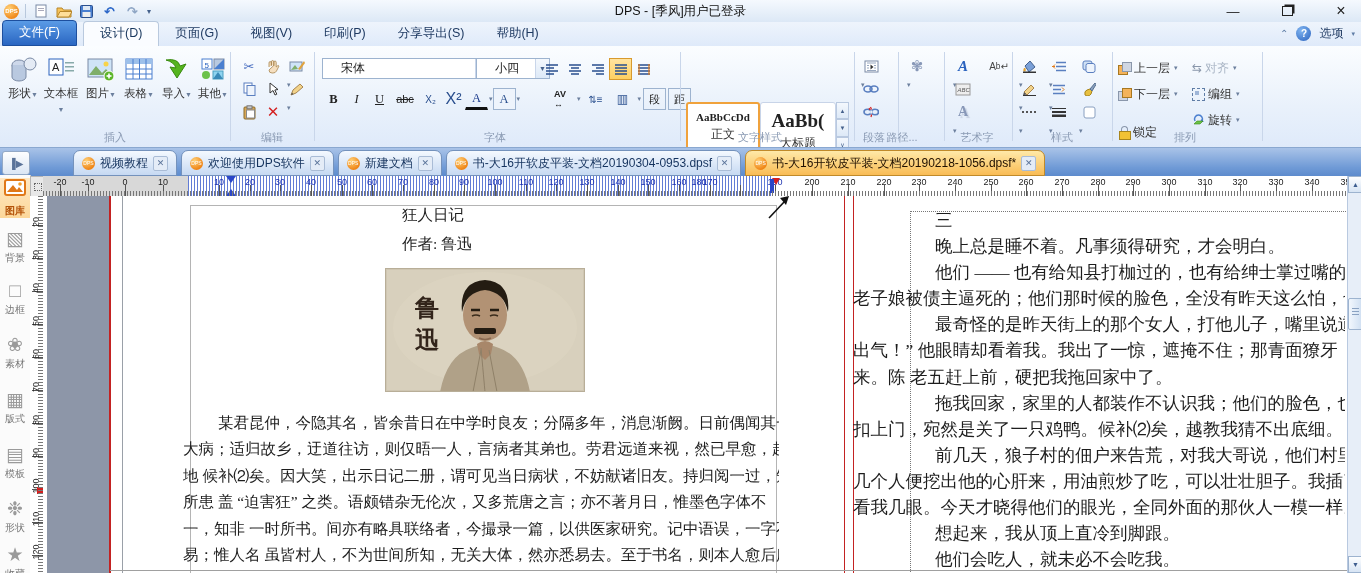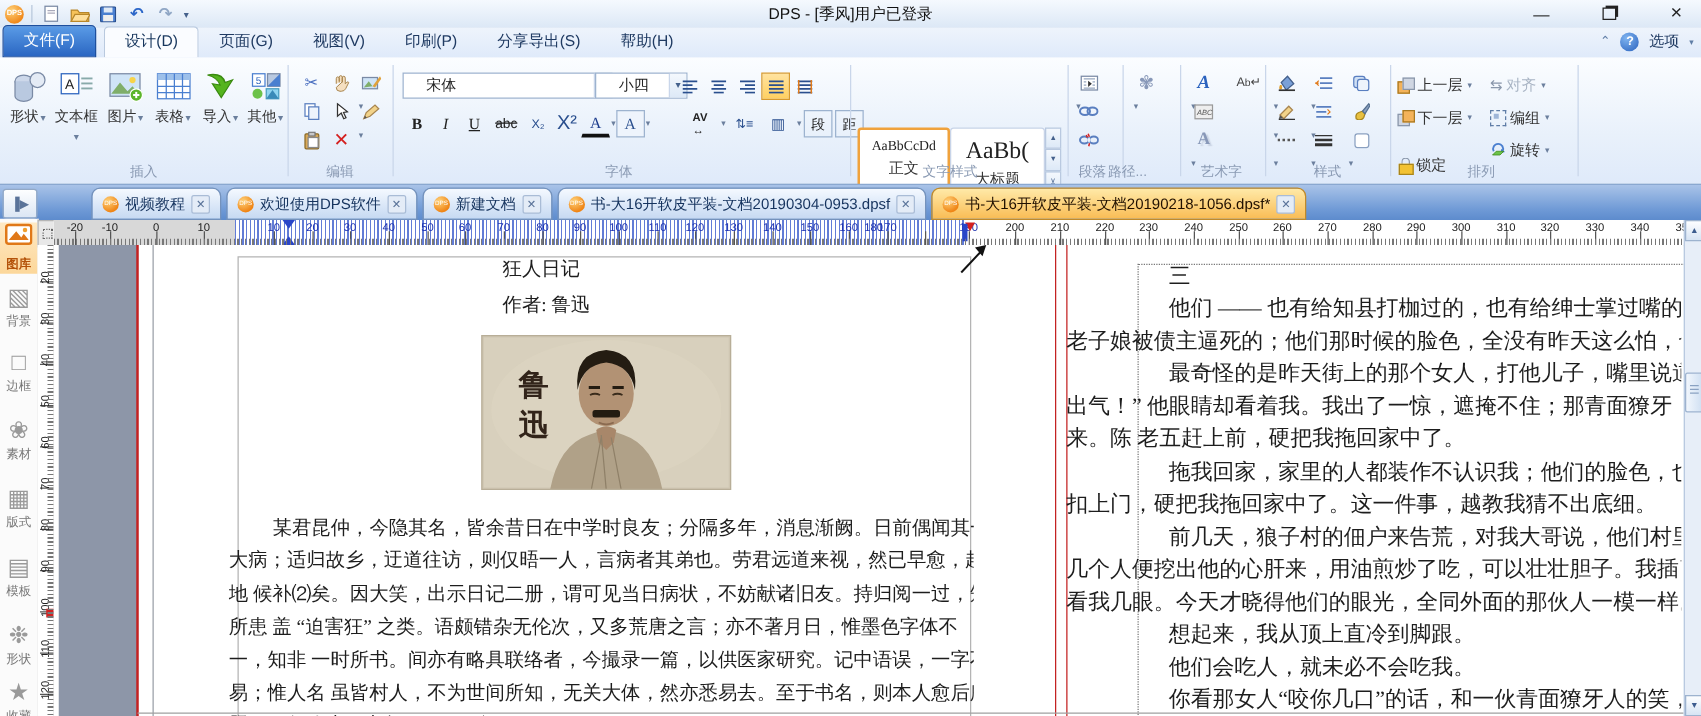--- a/index.html
+++ b/index.html
@@ -51,21 +51,21 @@
     font-size:12px;padding-left:18px;justify-content:space-between;}
   .combo .carrow{width:13px;height:100%;display:flex;align-items:center;justify-content:center;
     font-size:7px;color:#45618c;border-left:1px solid #c9d6ea;background:linear-gradient(#f4f8fd,#dde9f7);}
   .fbtn{display:inline-flex;width:21px;height:20px;border:1px solid transparent;align-items:center;justify-content:center;
     font-size:12.5px;}
   .fbtn.sel{background:linear-gradient(#ffe3a0,#ffd061);border:1px solid #d89a2e;}
   .alic{display:block;width:12px;height:11px;}
   .stylecard{position:absolute;top:56px;height:52px;background:#fff;border:1px solid #c8d4e8;border-radius:3px;
     text-align:center;overflow:hidden;}
   .stylecard.sel{border:2px solid #f0a23c;}
-  .stylecard .samp{font-family:"Liberation Serif","DejaVu Serif",serif;margin-top:7px;}
+  .stylecard .samp{font-family:"Liberation Serif","DejaVu Serif",serif;margin-top:7px;font-weight:bold;}
   .stylecard .sname{font-size:12px;color:#333;margin-top:3px;}
   .scrollstrip{position:absolute;width:13px;top:56px;height:52px;display:flex;flex-direction:column;}
   .scrollstrip div{flex:1;border:1px solid #b9c9e0;background:linear-gradient(#f4f8fd,#dde9f7);
     font-size:6px;display:flex;align-items:center;justify-content:center;color:#45618c;}
   .arr-item{position:absolute;display:flex;align-items:center;gap:3px;font-size:12px;color:#333;height:20px;}
   .arr-item.disabled{color:#a8b4c4;}
   .layer-ic{position:relative;width:13px;height:12px;}
   .layer-ic .b1{position:absolute;left:0;top:3px;width:8px;height:8px;background:#f4b35a;border:1px solid #a87820;}
   .layer-ic .b2{position:absolute;left:4px;top:0;width:8px;height:8px;background:#cfd6e2;border:1px solid #8a97ab;}
   .layer-ic.back .b1{background:#cfd6e2;border-color:#8a97ab;} .layer-ic.back .b2{background:#f4b35a;border-color:#a87820;}
@@ -781,27 +781,28 @@
         <div>地 候补⑵矣。因大笑，出示日记二册，谓可见当日病状，不妨献诸旧友。持归阅一过，知</div>
         <div>所患 盖 “迫害狂” 之类。语颇错杂无伦次，又多荒唐之言；亦不著月日，惟墨色字体不</div>
         <div>一，知非 一时所书。间亦有略具联络者，今撮录一篇，以供医家研究。记中语误，一字不</div>
         <div>易；惟人名 虽皆村人，不为世间所知，无关大体，然亦悉易去。至于书名，则本人愈后所</div>
         <div>题；不复改也。七年四月二日识。</div>
       </div>
 
     <div class="rframe"></div>
     <div class="rbody serif" id="right-body">
         <div class="ind">三</div>
+        <div class="ind">晚上总是睡不着。凡事须得研究，才会明白。</div>
         <div class="ind">他们 —— 也有给知县打枷过的，也有给绅士掌过嘴的，也有衙</div>
         <div>老子娘被债主逼死的；他们那时候的脸色，全没有昨天这么怕，也没</div>
         <div class="ind">最奇怪的是昨天街上的那个女人，打他儿子，嘴里说道，“老</div>
         <div>出气！” 他眼睛却看着我。我出了一惊，遮掩不住；那青面獠牙</div>
         <div>来。陈 老五赶上前，硬把我拖回家中了。</div>
         <div class="ind">拖我回家，家里的人都装作不认识我；他们的脸色，也全同别人</div>
-        <div>扣上门，硬把我拖回家中了。这一件事，越教我猜不出底细。</div>
+        <div>扣上门，宛然是关了一只鸡鸭。候补⑵矣，越教我猜不出底细。</div>
         <div class="ind">前几天，狼子村的佃户来告荒，对我大哥说，他们村里的一个大</div>
         <div>几个人便挖出他的心肝来，用油煎炒了吃，可以壮壮胆子。我插了一</div>
         <div>看我几眼。今天才晓得他们的眼光，全同外面的那伙人一模一样。</div>
         <div class="ind">想起来，我从顶上直冷到脚跟。</div>
         <div class="ind">他们会吃人，就未必不会吃我。</div>
         <div class="ind">你看那女人“咬你几口”的话，和一伙青面獠牙人的笑，和前天佃户的话，明明是暗号。</div>
       </div>
 
     <div class="hbound" style="top:374px;"></div>
 

